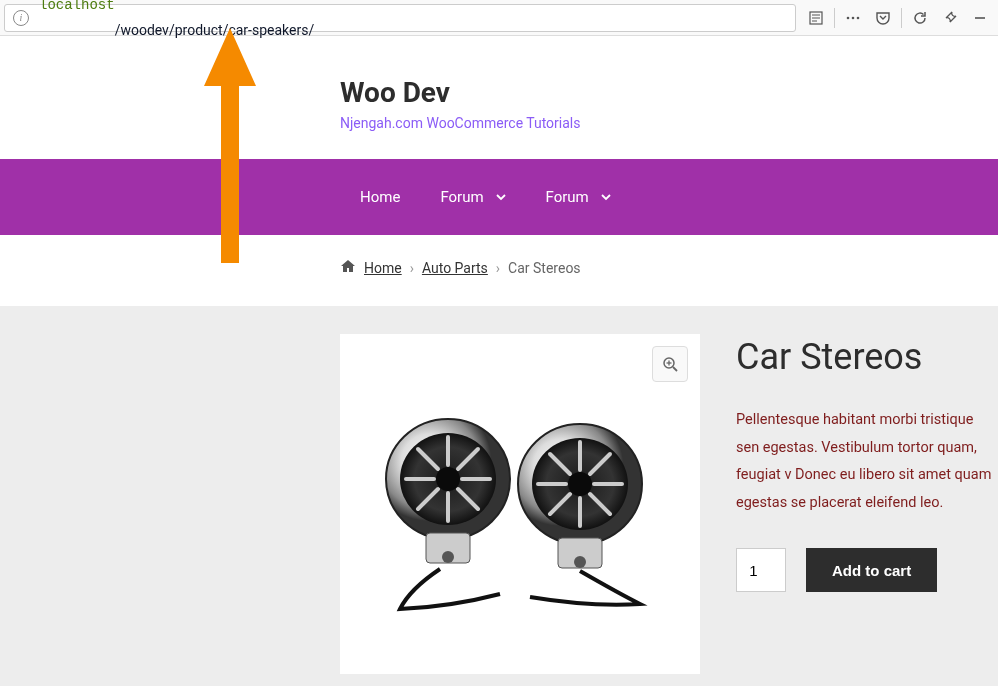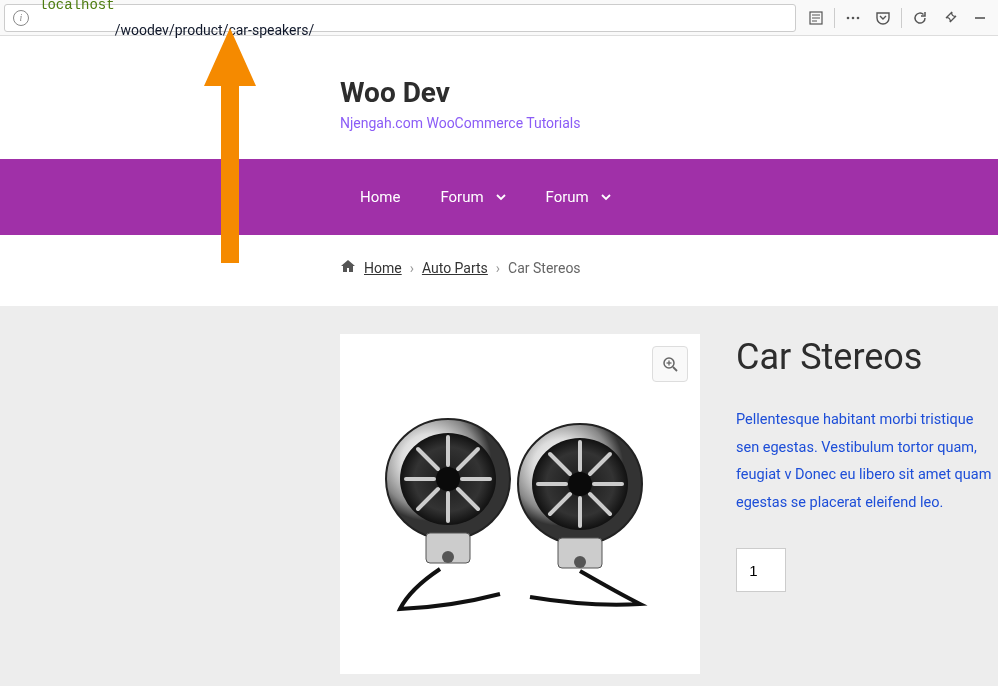--- a/index.html
+++ b/index.html
@@ -160,21 +160,21 @@
       color: #2d2d2d;
       margin-bottom: 28px;
     }
     .product-price {
       font-size: 22px;
       color: #333;
       margin-bottom: 30px;
     }
     .product-desc {
       font-size: 14.5px;
-      color: #1d4ed8;
+      color: #7f1d1d;
       line-height: 1.9;
       margin-bottom: 32px;
     }
     .cart-row {
       display: flex;
       align-items: center;
       gap: 20px;
     }
     .qty-input {
       width: 50px;
@@ -351,15 +351,16 @@
       <path d="M 70 180 Q 40 200 30 220 Q 80 218 130 205" fill="none" stroke="#111" stroke-width="4"></path>
       <path d="M 210 182 Q 250 205 270 215 Q 220 218 160 208" fill="none" stroke="#111" stroke-width="4"></path>
     </svg>
   </div>
 
   <div class="product-info">
     <h1 class="product-title">Car Stereos</h1>
     <div class="product-desc">Pellentesque habitant morbi tristique sen egestas. Vestibulum tortor quam, feugiat v Donec eu libero sit amet quam egestas se placerat eleifend leo.</div>
     <div class="cart-row">
       <input type="number" class="qty-input" value="1" style="">
+      <button class="add-cart-btn">Add to cart</button>
     </div>
   </div>
 </div>
 
 </body></html>

